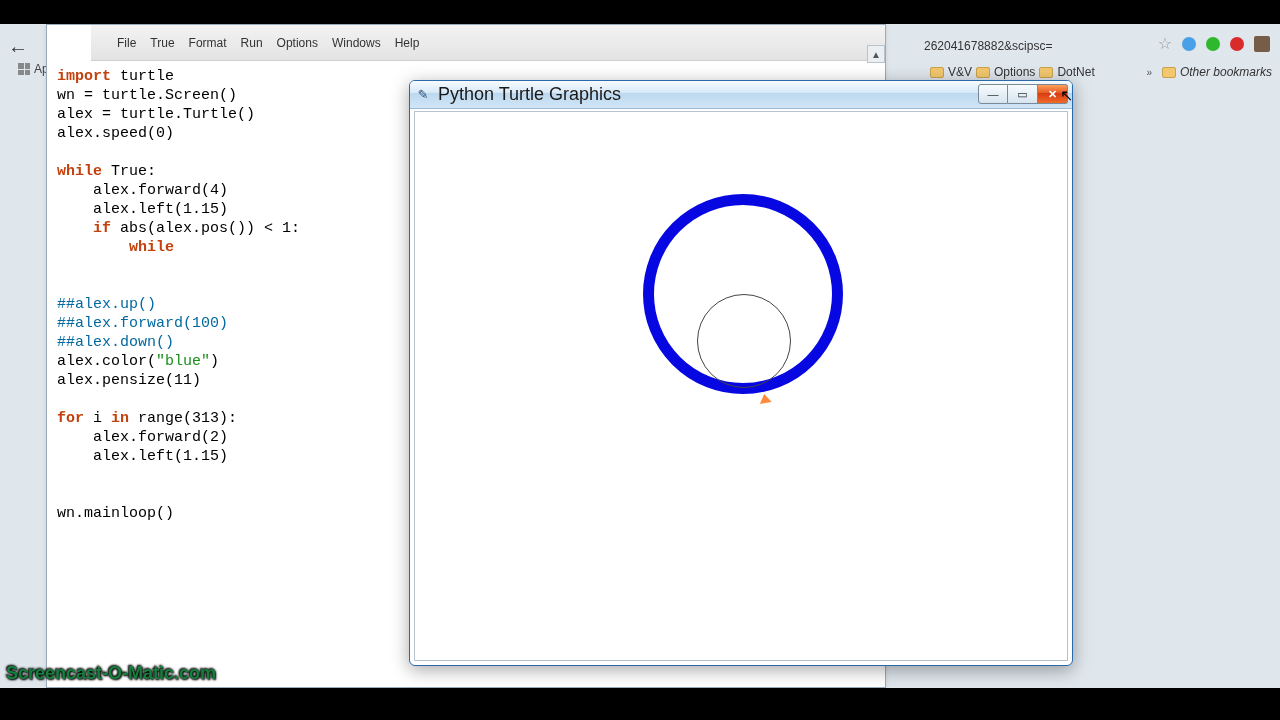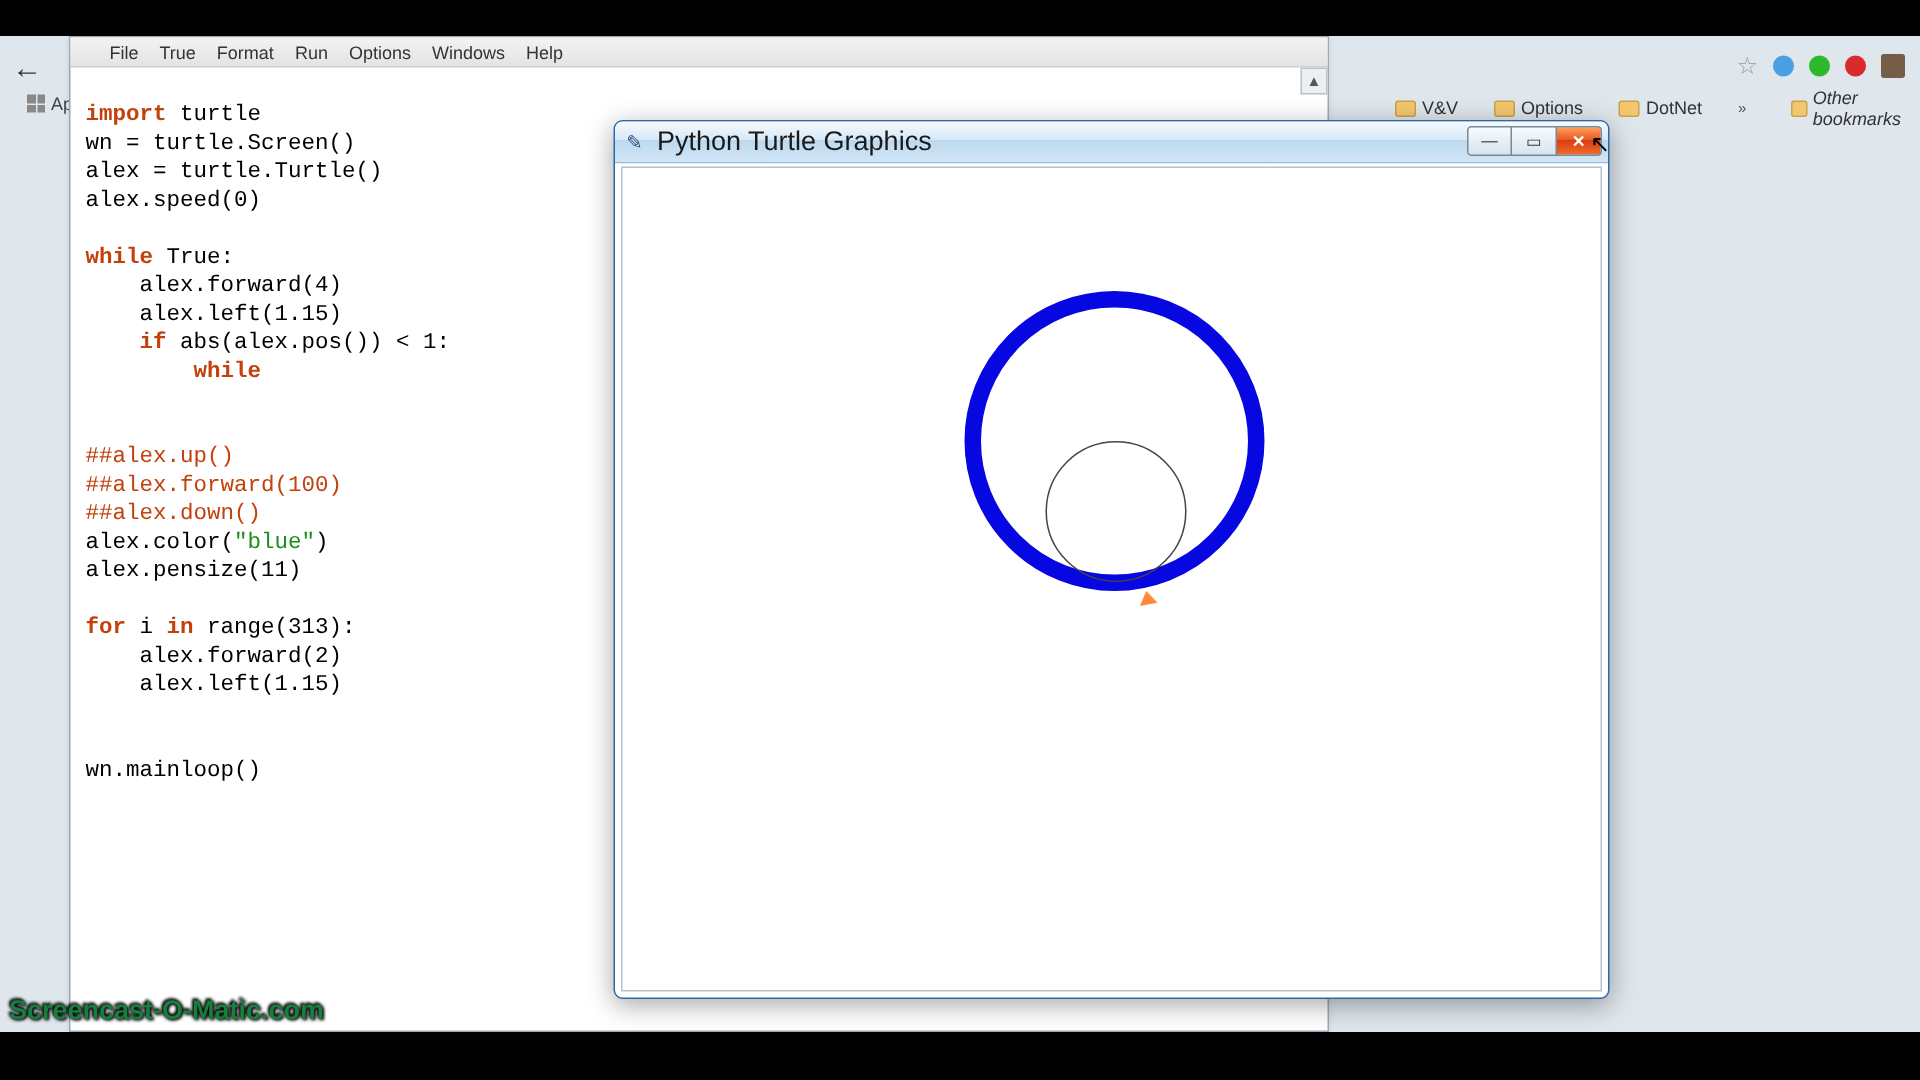--- a/index.html
+++ b/index.html
@@ -29,21 +29,21 @@
   .browser-icons {
     position:absolute; top:10px; right:10px; display:flex; gap:10px; align-items:center;
   }
   .star-icon { color:#999; font-size:16px; }
   .dot { width:14px; height:14px; border-radius:50%; }
   .dot.blue{background:#4aa0e6;} .dot.green{background:#2eb82e;} .dot.red{background:#d92b2b;}
   .puzzle { width:16px; height:16px; background:#765d48; border-radius:2px; }
 
   .bm-bar {
     position:absolute; top:36px; left:924px; right:8px; height:24px;
-    display:flex; align-items:center; gap:24px; font-size:12px; color:#333;
+    display:flex; align-items:center; gap:4px; font-size:12px; color:#333;
     padding-left:6px;
   }
   .bm-folder { display:flex; align-items:center; gap:4px; }
   .folder-icon { width:14px; height:11px; background:#f3c76e; border-radius:2px; border:1px solid #c9a24a; }
   .bm-chevron { color:#555; font-size:10px; margin-left:auto; margin-right:6px; }
   .bm-other { display:flex; align-items:center; gap:4px;font-style:italic; }
 
   
   .back-btn {
     position:absolute; top:8px; left:4px; width:28px; height:28px;
@@ -56,40 +56,40 @@
   .apps-icon { width:12px; height:12px; display:grid; grid-template-columns:1fr 1fr; grid-template-rows:1fr 1fr; gap:1px;}
   .apps-icon div{background:#888;}
 
   
   .editor-window {
     position:absolute; top:0px; left:46px; width:840px; height:664px;
     background:#fff; border:1px solid #9aaab8;
     box-shadow:0 0 4px rgba(0,0,0,.1);
   }
   .menu-bar {
-    height:20px; background:linear-gradient(#f3f3f3,#e3e3e3);
+    height:36px; background:linear-gradient(#f3f3f3,#e3e3e3);
     border-bottom:1px solid #cfcfcf;
     display:flex; align-items:center; gap:14px; padding:0 26px;
-    font-size:12px; color:#333;
+    font-size:12px; color:#333;margin-left:44px;
   }
   .menu-item{cursor:default;}
   .scroll-up-btn{
     position:absolute; top:20px; right:0; width:18px; height:18px;
     background:#eceff2; border:1px solid #b8c3cc; font-size:10px;
     display:flex;align-items:center;justify-content:center;color:#555;
   }
   .code-area{
     position:absolute; top:20px; left:0; right:18px; bottom:0;
     padding:22px 10px 10px 10px;
     font-family:"Courier New", monospace; font-size:15px; line-height:19px;
     white-space:pre; color:#000;
   }
   .kw-orange{color:#c2410c;font-weight:bold;}
   .kw-green{color:#1a8f1a;}
-  .kw-red{color:#c2410c;}
+  .kw-red{color:#0369a1;}
 
   
   .turtle-window{
     position:absolute; top:56px; left:409px; width:664px; height:586px;
     background:#fff;
     border:1px solid #2a6aa8;
     border-radius:6px;
     box-shadow:0 4px 18px rgba(0,0,0,.35);
   }
   .titlebar{
@@ -161,20 +161,21 @@
   <div class="apps-frag">
     <span class="apps-icon">
         <div></div>
         <div></div>
         <div></div>
         <div></div>
       </span>
     <span>Apps</span>
   </div>
 
+  <div class="addr-frag">262041678882&amp;scipsc=</div>
   <div class="browser-icons">
     <span class="star-icon">☆</span>
     <span class="dot blue"></span>
     <span class="dot green"></span>
     <span class="dot red"></span>
     <span class="puzzle"></span>
   </div>
   <div class="bm-bar">
     <div class="bm-folder">
       <span class="folder-icon"></span>

